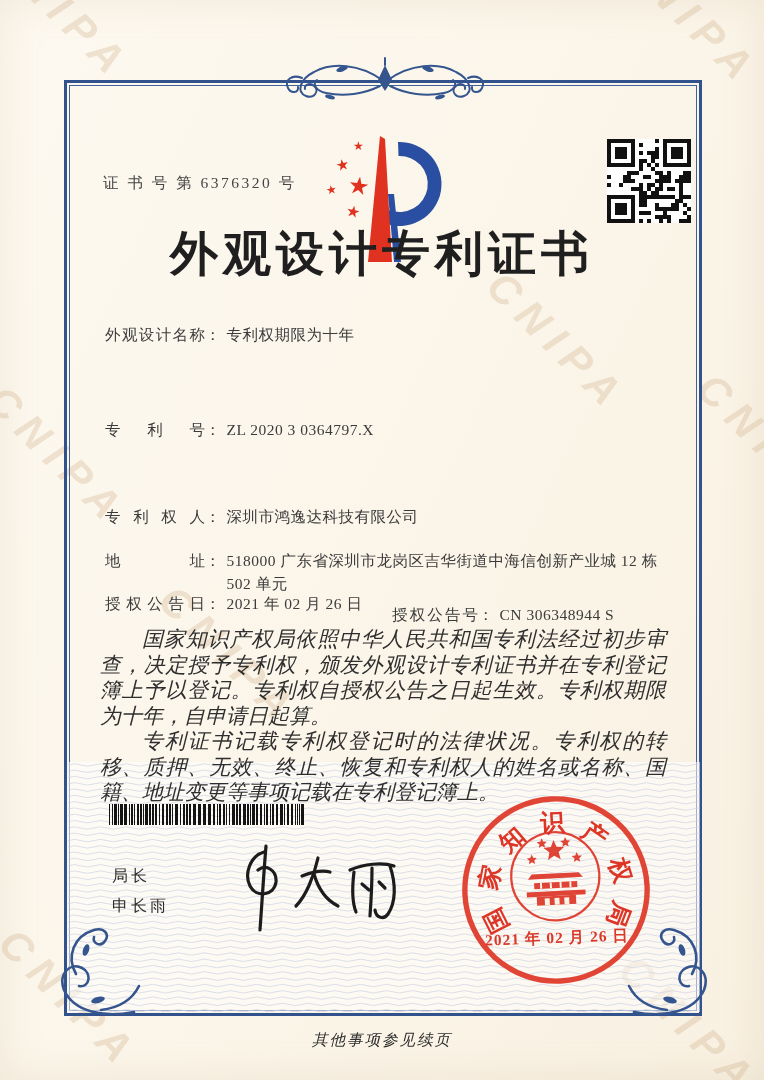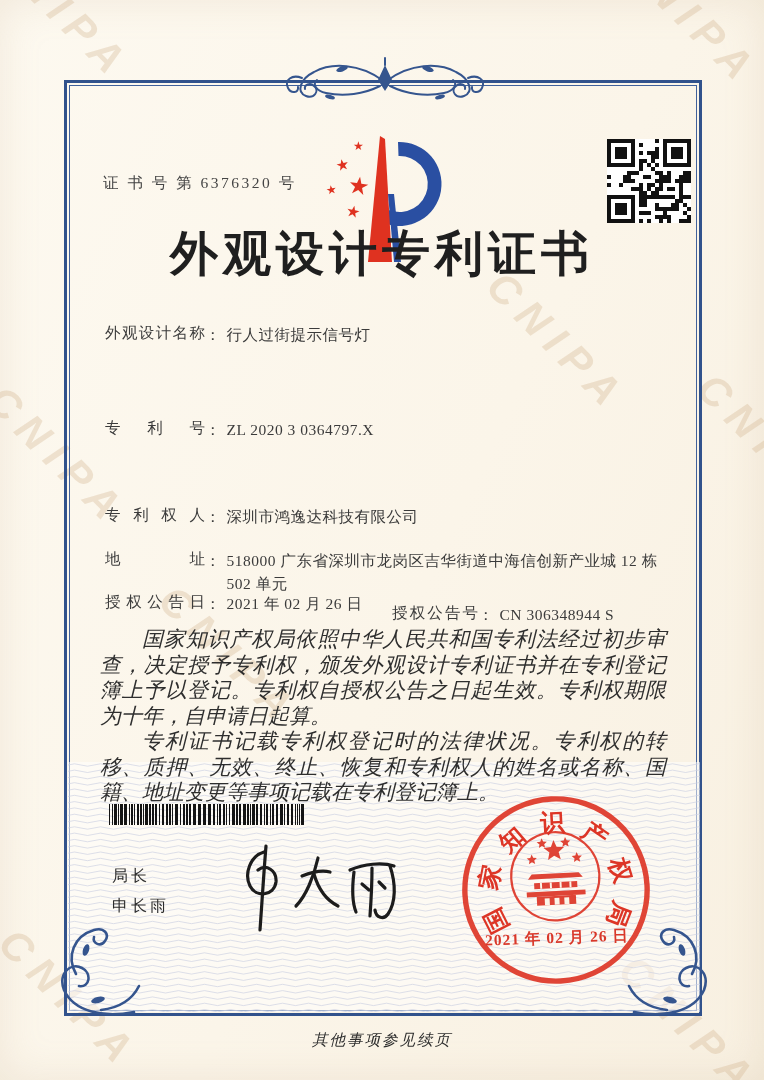--- a/index.html
+++ b/index.html
@@ -14,21 +14,21 @@
       white-space:nowrap;pointer-events:none;}
   .frame{position:absolute;left:64px;top:80px;width:632px;height:930px;border:3px solid #31528c;}
   .frame-inner{position:absolute;left:2px;top:2px;right:2px;bottom:2px;border:1px solid #41619b;}
   .cert-no{position:absolute;left:103px;top:129px;font-size:15.5px;letter-spacing:2.5px;color:#454545;margin-top:44px;}
   .qr{position:absolute;left:607px;top:139px;width:84px;height:84px;}
   .logo{position:absolute;left:320px;top:134px;width:130px;height:134px;}
   .logo .st{position:absolute;color:#df3220;line-height:1;font-family:"DejaVu Sans",sans-serif;}
   .title{position:absolute;left:0;top:222px;width:100%;text-align:center;font-size:48px;font-weight:bold;
          letter-spacing:5px;color:#1f1f1f;}
   .field-row{position:absolute;left:105px;width:568px;font-size:15.5px;line-height:23px;color:#3b3b3b;}
-  .flabel{display:inline-block;width:100px;text-align:justify;text-align-last:justify;vertical-align:top;font-family:Liberation Mono, monospace;}
+  .flabel{display:inline-block;width:100px;text-align:justify;text-align-last:justify;vertical-align:top;}
   .flabel-sm{width:86px;}
   .fcolon{display:inline-block;vertical-align:top;margin-right:6px;}
   .fvalue{display:inline-block;max-width:445px;vertical-align:top;letter-spacing:0.5px;}
   .pair2{position:absolute;left:287px;top:11px;white-space:nowrap;}
   .paras{position:absolute;left:100px;top:627px;width:566px;font-size:21px;line-height:25.5px;
          font-style:italic;color:#2e2e2e;text-align:justify;}
   .paras p{margin:0;text-indent:2em;}
   .band{position:absolute;left:68px;top:762px;width:632px;height:250px;background:rgba(255,255,255,0.5);}
   .barcode{position:absolute;left:107px;top:804px;width:202px;height:21px;}
   .director-title{position:absolute;left:112px;top:866px;font-size:16px;letter-spacing:3px;color:#2c2c2c;}
@@ -282,21 +282,21 @@
     <svg width="130" height="134" viewBox="0 0 130 134">
       <path d="M78,8 A42,42 0 1 1 64,89 L69.5,76 A28,28 0 1 0 78.5,22 Z" fill="#2a4fa2"></path>
       <path d="M60,2 L65,5 L72,128 L48,128 Z" fill="#df3220"></path>
       <path d="M68,60 L74,60 L81,128 L74,128 Z" fill="#2a4fa2"></path>
     </svg>
   </div>
 
   <div class="title">外观设计专利证书</div>
 
   <div class="field-row" style="top:323px;">
-    <span class="flabel">外观设计名称</span><span class="fcolon">：</span><span class="fvalue">行人过街提示信号灯</span>
+    <span class="flabel">外观设计名称</span><span class="fcolon">：</span><span class="fvalue">专利权期限为十年</span>
   </div>
   <div class="field-row" style="top:418px;">
     <span class="flabel">专利号</span><span class="fcolon">：</span><span class="fvalue">ZL 2020 3 0364797.X</span>
   </div>
   <div class="field-row" style="top:505px;">
     <span class="flabel">专利权人</span><span class="fcolon">：</span><span class="fvalue">深圳市鸿逸达科技有限公司</span>
   </div>
   <div class="field-row" style="top:549px;">
     <span class="flabel">地址</span><span class="fcolon">：</span><span class="fvalue">518000 广东省深圳市龙岗区吉华街道中海信创新产业城 12 栋 502 单元</span>
   </div>

